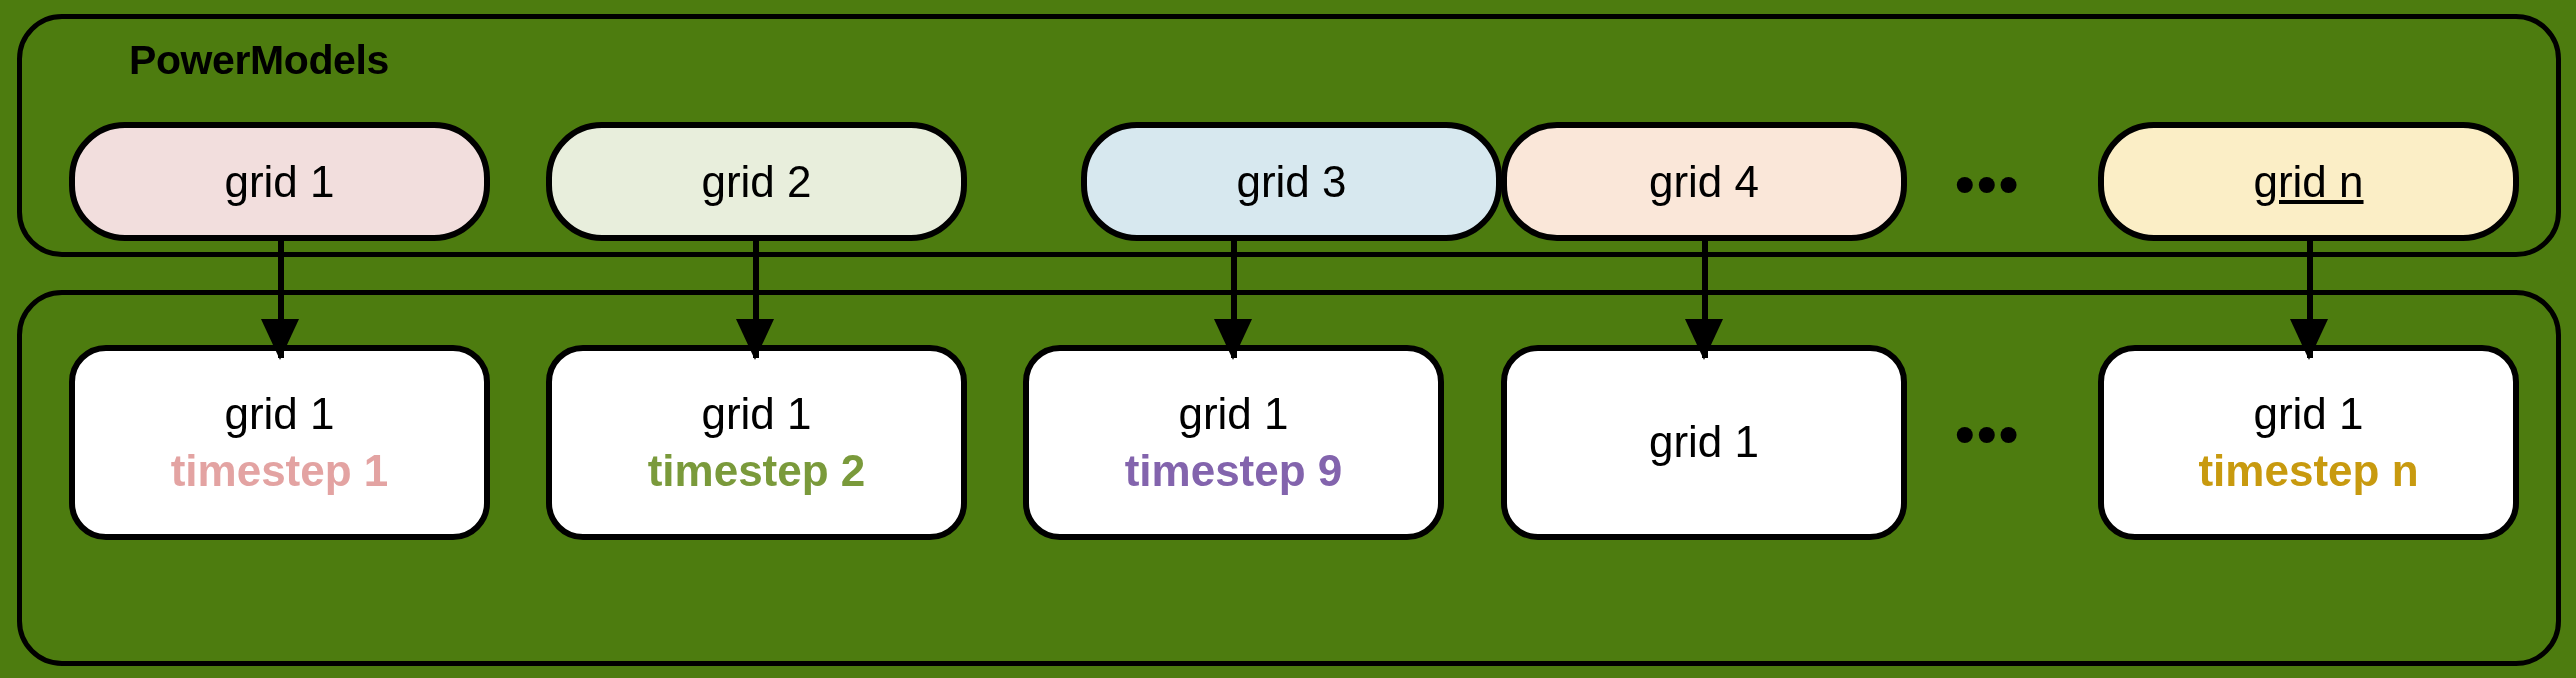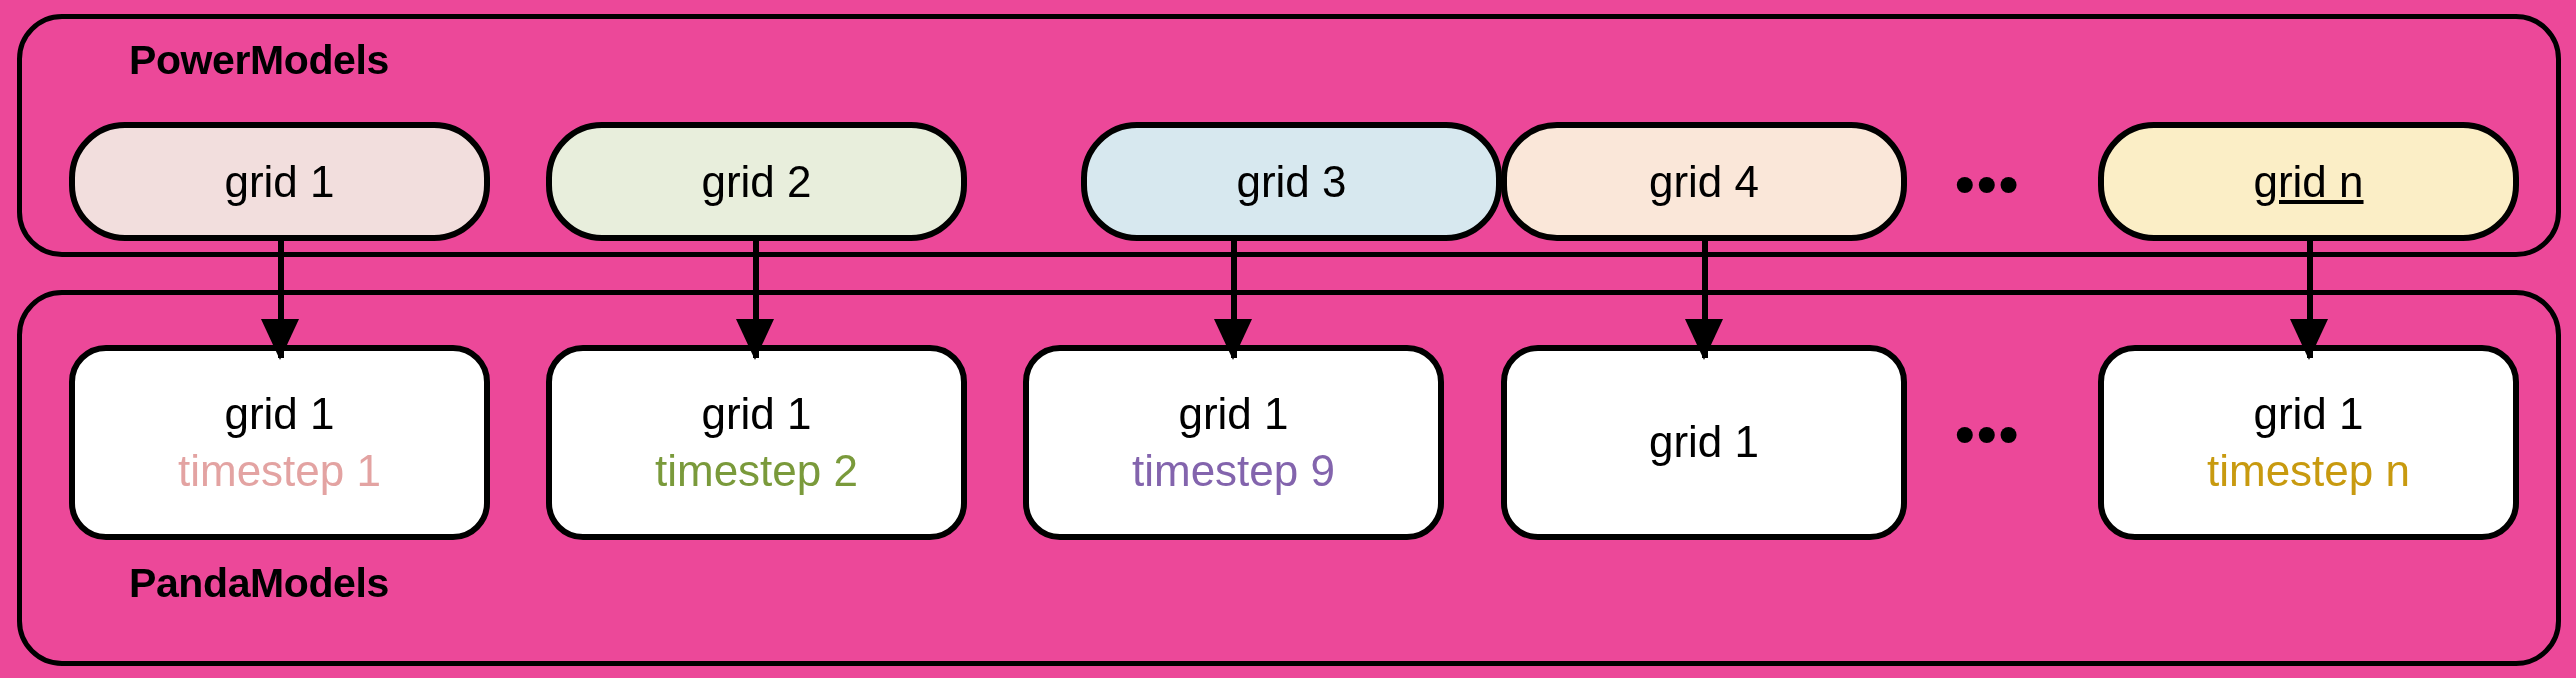--- a/index.html
+++ b/index.html
@@ -2,21 +2,21 @@
 <html style="font-size:12.5px"><head>
 <meta charset="utf-8">
 <style>
   html,body{margin:0;padding:0;background:#ffffff;}
   body{font-family:"Liberation Sans", sans-serif;}
 
   #stage{
     position:relative;
     width:2576px;
     height:679px;
-    background:#ec4899;
+    background:#4d7c0f;
     overflow:hidden;
   }
 
   
   .container{
     position:absolute;
     box-sizing:border-box;
     border:5.5px solid #000000;
     border-radius:45px;
     background:transparent;
@@ -69,21 +69,21 @@
     height:195px;
   }
   .ts-box .ts-grid{
     font-size:44px;
     color:#000000;
     line-height:1.05;
     white-space:nowrap;
   }
   .ts-box .ts-step{
     font-size:44px;
-    font-weight:normal;
+    font-weight:bold;
     line-height:1.05;
     white-space:nowrap;
     margin-top:11px;
   }
 
   
   .ellipsis{
     position:absolute;
     font-size:56px;
     font-weight:bold;
@@ -133,21 +133,20 @@
   <div class="grid-box" id="grid-box-3" style="left: 1501px; width: 406px; background: rgb(250, 231, 217);">
     <span class="box-label">grid 4</span>
   </div>
   <div class="grid-box" id="grid-box-4" style="left: 2098px; width: 421px; background: rgb(251, 238, 198); text-decoration: underline;">
     <span class="box-label">grid n</span>
   </div>
 
   <div class="ellipsis" id="ellipsis-top">•••</div>
 
   <div id="panda-container" class="container"></div>
-  <div id="panda-label" class="container-label">PandaModels</div>
 
   <div class="ts-box" id="ts-box-0" style="left: 69px; width: 421px;">
     <span class="ts-grid">grid 1</span>
     <span class="ts-step" style="color: rgb(227, 163, 162);">timestep 1</span>
   </div>
   <div class="ts-box" id="ts-box-1" style="left: 546px; width: 421px;">
     <span class="ts-grid">grid 1</span>
     <span class="ts-step" style="color: rgb(122, 154, 59);">timestep 2</span>
   </div>
   <div class="ts-box" id="ts-box-2" style="left: 1023px; width: 421px;">

